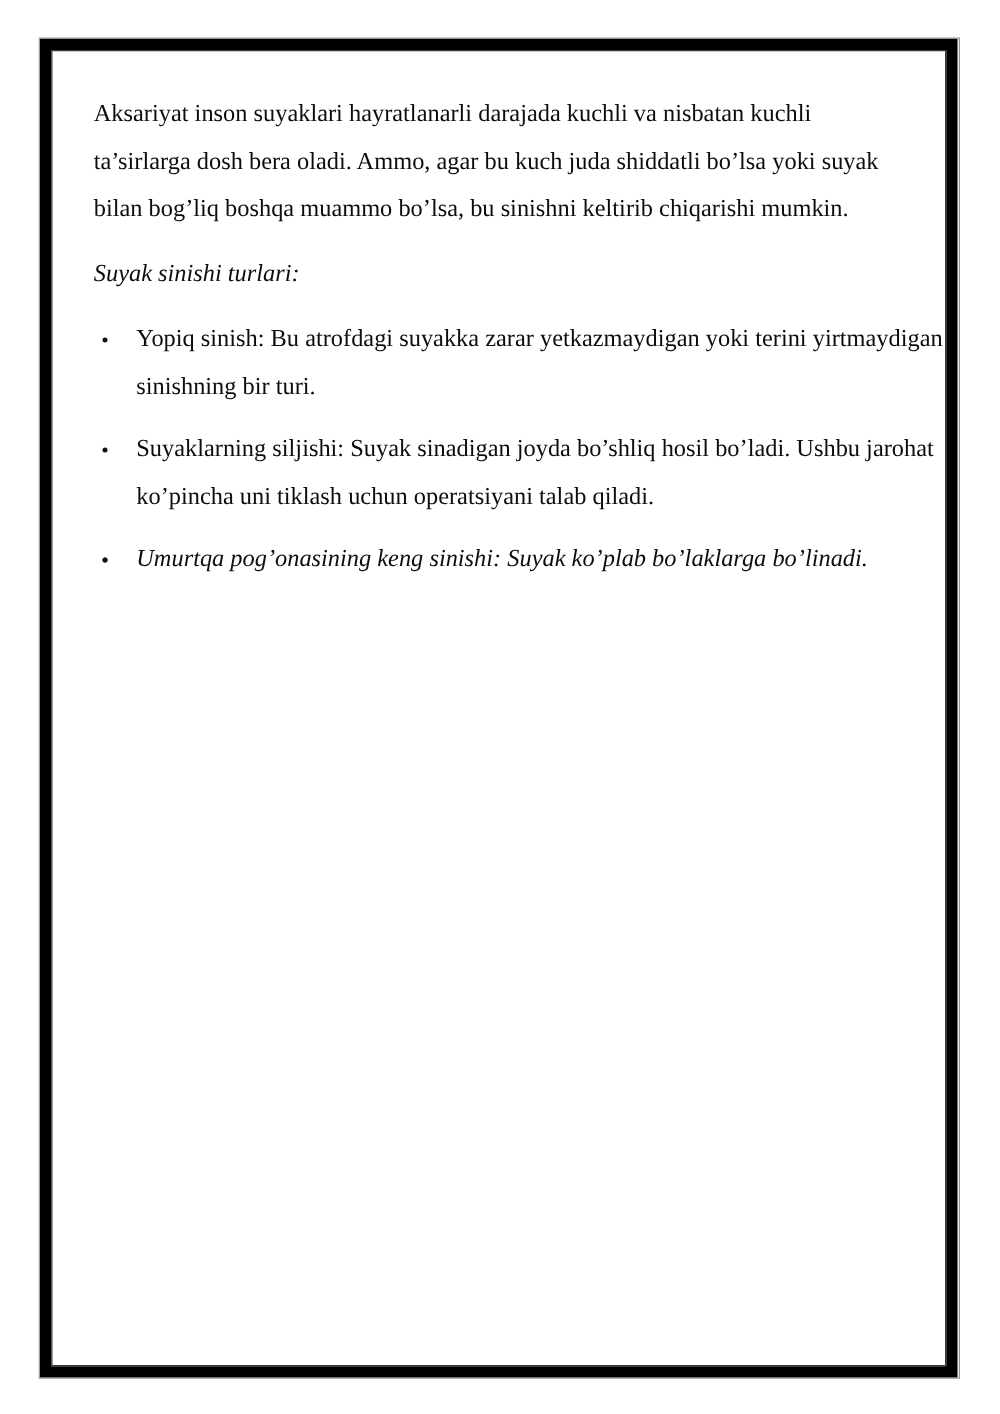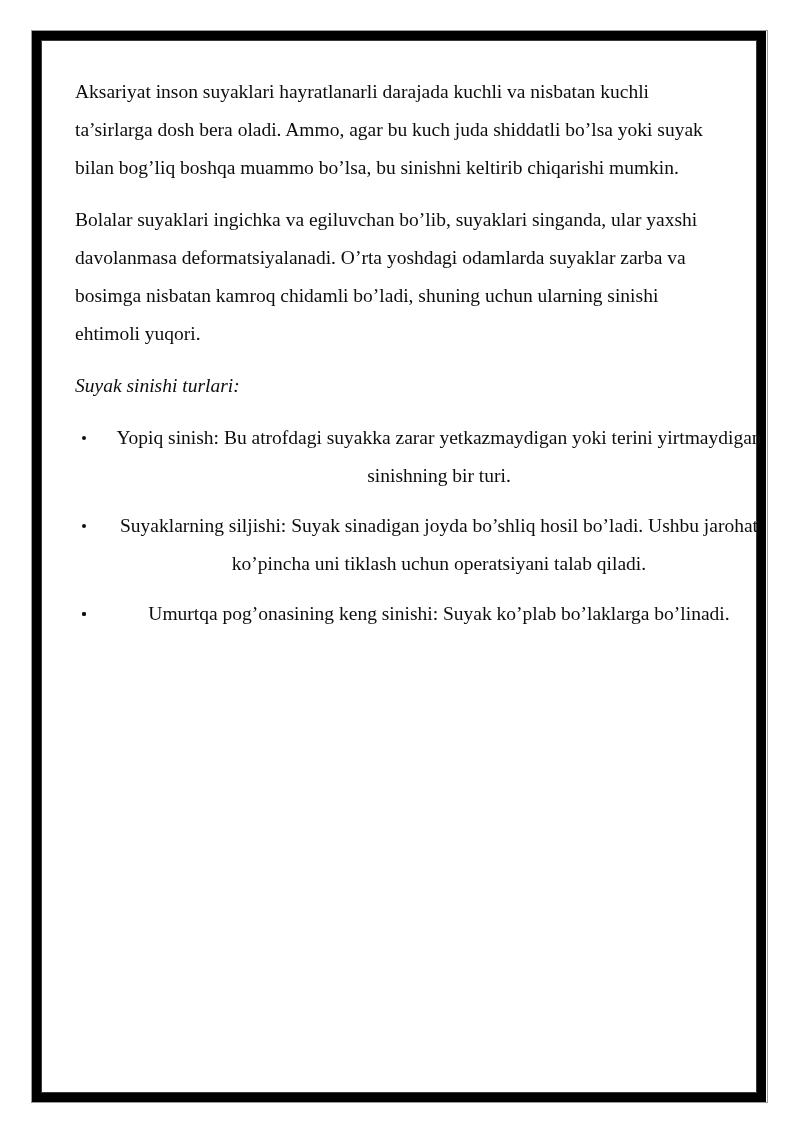--- a/index.html
+++ b/index.html
@@ -92,52 +92,51 @@
     list-style: none;
     margin: 0;
     padding: 0;
   }
 
   ul.bullets li {
     position: relative;
     margin: 0 0 12px 0;
     padding-left: 34px;
     max-width: 660px;
-    text-align: center;
   }
 
   ul.bullets li .bullet-dot {
     position: absolute;
     left: 7px;
     top: 17px;
     width: 4px;
     height: 4px;
     background: #111111;
     border-radius: 50%;
   }
 
   ul.bullets li:last-child {
     margin-bottom: 0;
+    font-style: italic;
   }
 </style>
 </head>
 <body>
 
 <div id="page">
 
   <div class="frame-shadow"></div>
   <div class="frame"></div>
   <div class="frame-inner-line"></div>
 
   <div class="content">
     <div class="doc-body">
 
       <p class="para">Aksariyat inson suyaklari hayratlanarli darajada kuchli va nisbatan kuchli ta’sirlarga dosh bera oladi. Ammo, agar bu kuch juda shiddatli bo’lsa yoki suyak bilan bog’liq boshqa muammo bo’lsa, bu sinishni keltirib chiqarishi mumkin.</p>
 
-      <p class="para">Bolalar suyaklari ingichka va egiluvchan bo’lib, suyaklari singanda, ular yaxshi davolanmasa deformatsiyalanadi. O’rta yoshdagi odamlarda suyaklar zarba va bosimga nisbatan kamroq chidamli bo’ladi, shuning uchun ularning sinishi ehtimoli yuqori.</p>
 
       <p class="heading">Suyak sinishi turlari:</p>
 
 
       <ul class="bullets">
 
         <li>
           <span class="bullet-dot"></span>
           <span>Yopiq sinish: Bu atrofdagi suyakka zarar yetkazmaydigan yoki terini yirtmaydigan sinishning bir turi.</span>
         </li>

